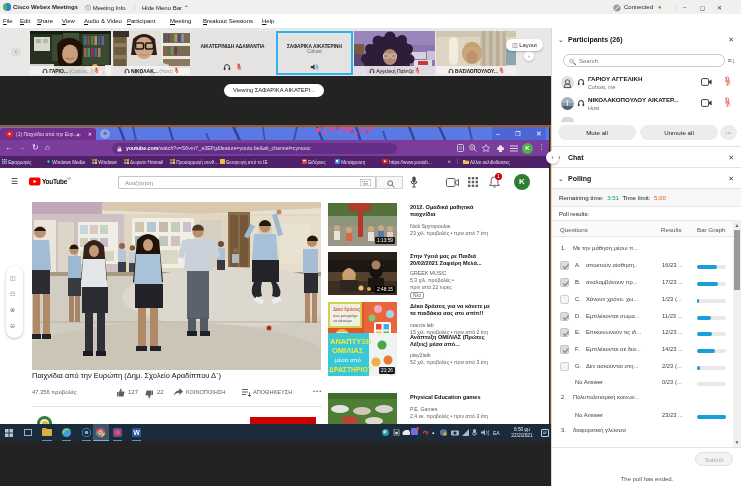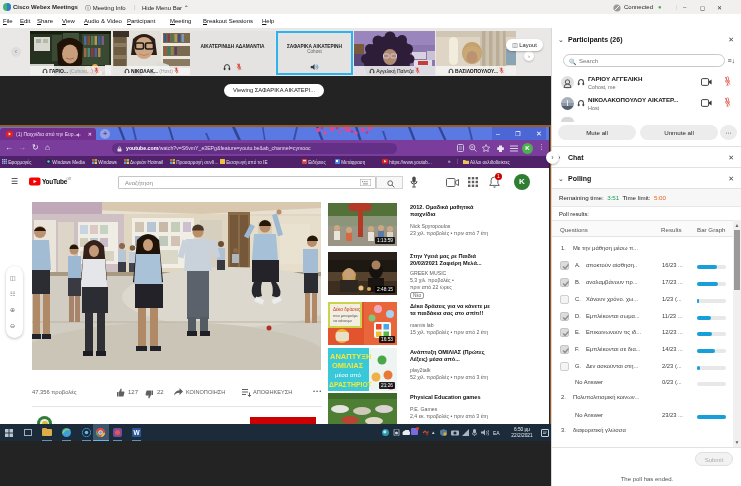--- a/index.html
+++ b/index.html
@@ -649,20 +649,21 @@
         <path d="M275 39 a5.5 5.5 0 0 1 11 0z" fill="#241608"></path>
         <rect x="271" y="47" width="15" height="24" fill="#a4bcd4"></rect>
         <rect x="272" y="71" width="14" height="20" fill="#2c2c33"></rect>
         <rect x="273" y="91" width="5" height="30" fill="#b08a66"></rect>
             <rect x="280" y="91" width="5" height="30" fill="#b08a66"></rect>
       </g>
       <circle cx="237" cy="126" r="2.5" fill="#b03028"></circle>
     </svg>
   </div>
 
+  <div id="vtitle">Παιχνίδια από την Ευρώπη (Δημ. Σχολείο Αραδίππου Δ´)</div>
   <div id="vmeta">47.356 προβολές</div>
   <svg class="abs" style="left:116px;top:220px;" width="9" height="9" viewBox="0 0 9 9">
         <path d="M1 4 h1.6 v4.5 H1z M3 8.5 V4 L4.8 0.6 q0.9 0 0.9 1l-0.4 2h2.4 q0.9 0.1 0.7 1l-0.8 3.3 q-0.2 0.6-0.9 0.6z" fill="#606060"></path>
       </svg>
   <span class="abs" style="left:128px;top:221px;font-size:6px;color:#606060;">127</span>
   <svg class="abs" style="left:145px;top:222px;" width="9" height="9" viewBox="0 0 9 9">
         <g transform="rotate(180 4.5 4.5)">
           <path d="M1 4 h1.6 v4.5 H1z M3 8.5 V4 L4.8 0.6 q0.9 0 0.9 1l-0.4 2h2.4 q0.9 0.1 0.7 1l-0.8 3.3 q-0.2 0.6-0.9 0.6z" fill="#606060"></path>
         </g>
       </svg>
@@ -750,21 +751,21 @@
       <text x="5" y="15" font-size="3.8" fill="#555">που μπορούμε</text>
       <text x="5" y="20" font-size="3.8" fill="#555">να κάνουμε</text>
       <circle cx="14" cy="34" r="7" fill="#f0b838"></circle>
       <rect x="8" y="30" width="13" height="9" rx="2" fill="#e8e0c8"></rect>
     </svg><span class="dur">16:53</span></div>
     <div class="stitle">Δέκα δράσεις για να κάνετε με<br>τα παιδάκια σας στο σπίτι!!</div>
     <div class="schan" style="top:20px;">mamis lab</div>
     <div class="schan" style="top:27px;">15 χιλ. προβολές • πριν από 2 έτη</div>
   </div>
 
-  <div class="sideitem" style="top:180px;">
+  <div class="sideitem" style="top:165px;">
     <div class="sthumb"><svg width="69" height="43">
       <rect width="69" height="43" fill="#38c8d8"></rect>
       <rect x="41" y="0" width="28" height="43" fill="#eef4f2"></rect>
       <circle cx="48" cy="29" r="4.5" fill="#f0b048"></circle>
       <circle cx="60" cy="27" r="4.5" fill="#e87838"></circle>
       <circle cx="54" cy="12" r="4.5" fill="#48a848"></circle>
       <circle cx="63" cy="38" r="3.5" fill="#c04888"></circle>
       <text x="2" y="11" font-size="7.5" font-weight="bold" fill="#f5e838">ΑΝΑΠΤΥΞΗ</text>
       <text x="4" y="20" font-size="7.5" font-weight="bold" fill="#f5e838">ΟΜΙΛΙΑΣ</text>
       <text x="7" y="29" font-size="6" fill="#fff">μέσα από</text>

